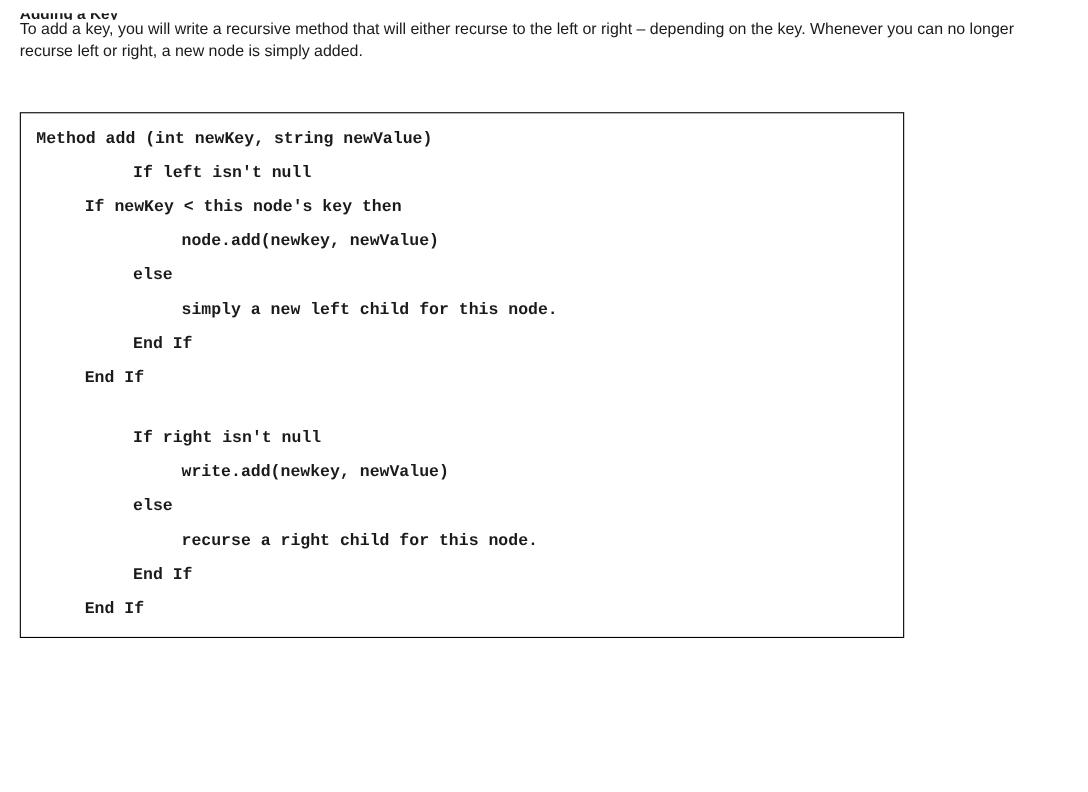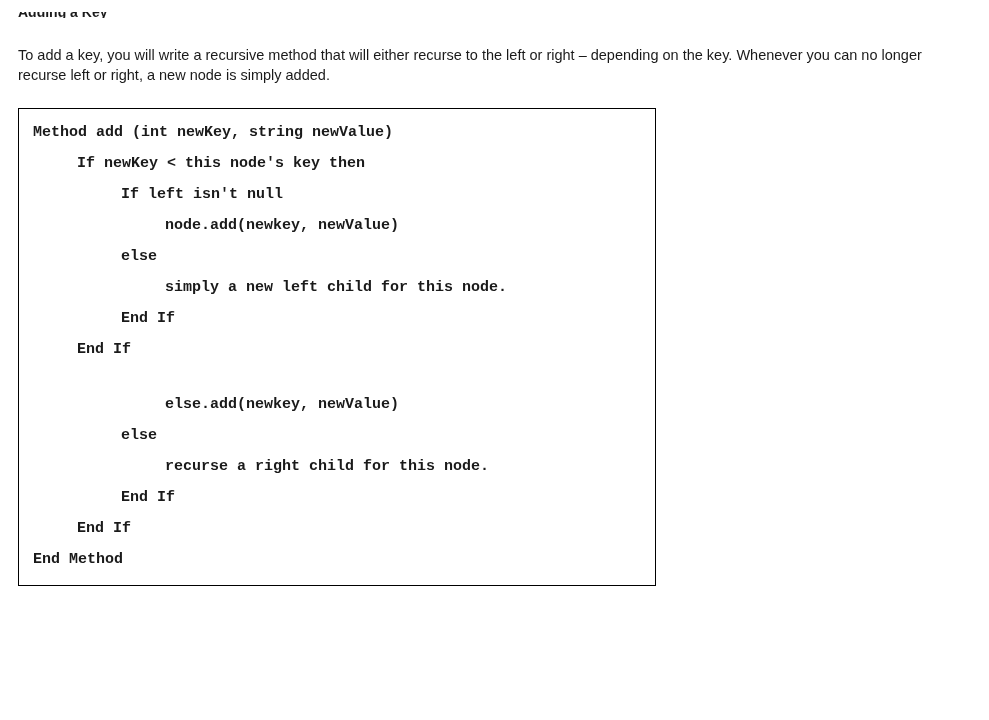--- a/index.html
+++ b/index.html
@@ -23,27 +23,27 @@
       display: inline-block;
       overflow: hidden;
       height: 6px;
       line-height: 0px;
       vertical-align: bottom;
     }
     .intro-text {
       font-size: 14.5px;
       color: #1a1a1a;
       line-height: 1.35;
-      margin-top: 28px;
+      margin-top: 0;
     }
     .code-box {
       border: 1.5px solid #000000;
-      margin: 3px 18px 0 18px;
+      margin: 25px 18px 0 18px;
       padding: 16px 14px 18px 14px;
-      width: 638px;
+      width: 804px;
     }
     .code-line {
       font-family: "Courier New", Courier, monospace;
       font-size: 15px;
       font-weight: bold;
       color: #1a1a1a;
       line-height: 1.0;
       white-space: pre;
       margin-bottom: 16px;
     }
@@ -60,27 +60,27 @@
 </head>
 <body>
 
 <div class="header-section">
   <span class="section-title">Adding a Key</span>
   <p class="intro-text">To add a key, you will write a recursive method that will either recurse to the left or right – depending on the key. Whenever you can no longer recurse left or right, a new node is simply added.</p>
 </div>
 
 <div class="code-box">
   <div class="code-line">Method add (int newKey, string newValue)</div>
+  <div class="code-line indent-2">If left isn't null</div>
   <div class="code-line indent-1">If newKey &lt; this node's key then</div>
-  <div class="code-line indent-2">If left isn't null</div>
   <div class="code-line indent-3">node.add(newkey, newValue)</div>
   <div class="code-line indent-2">else</div>
   <div class="code-line indent-3">simply a new left child for this node.</div>
   <div class="code-line indent-2">End If</div>
   <div class="code-line indent-1">End If</div>
   <div class="gap"></div>
-  <div class="code-line indent-3">else.add(newkey, newValue)</div>
+  <div class="code-line indent-2">If right isn't null</div>
+  <div class="code-line indent-3">write.add(newkey, newValue)</div>
   <div class="code-line indent-2">else</div>
   <div class="code-line indent-3">recurse a right child for this node.</div>
   <div class="code-line indent-2">End If</div>
   <div class="code-line indent-1">End If</div>
-  <div class="code-line">End Method</div>
 </div>
 
 </body></html>

